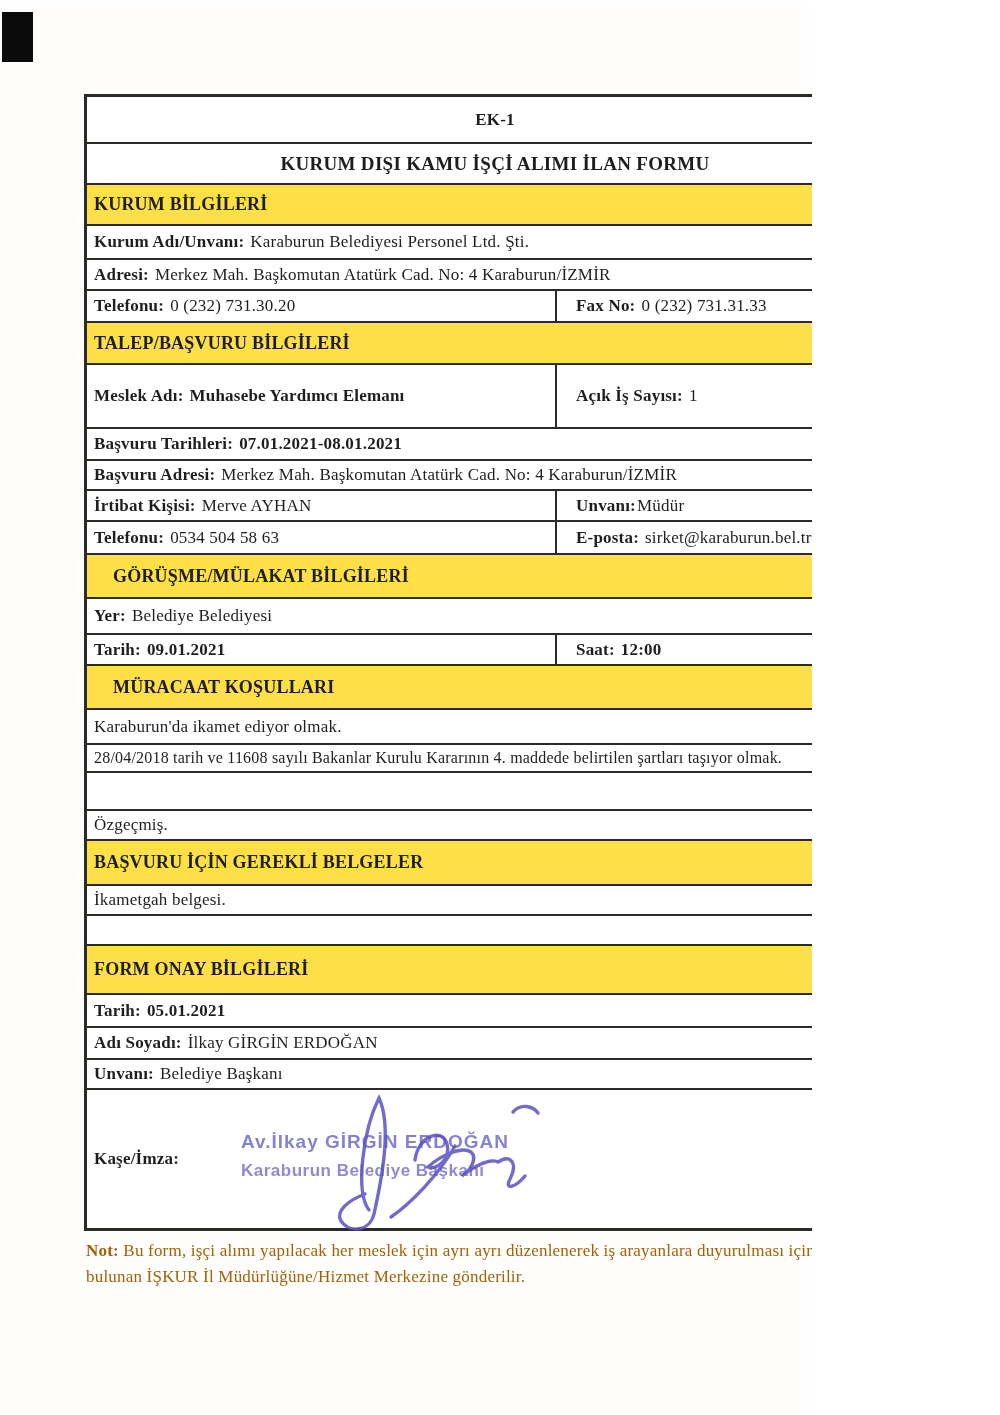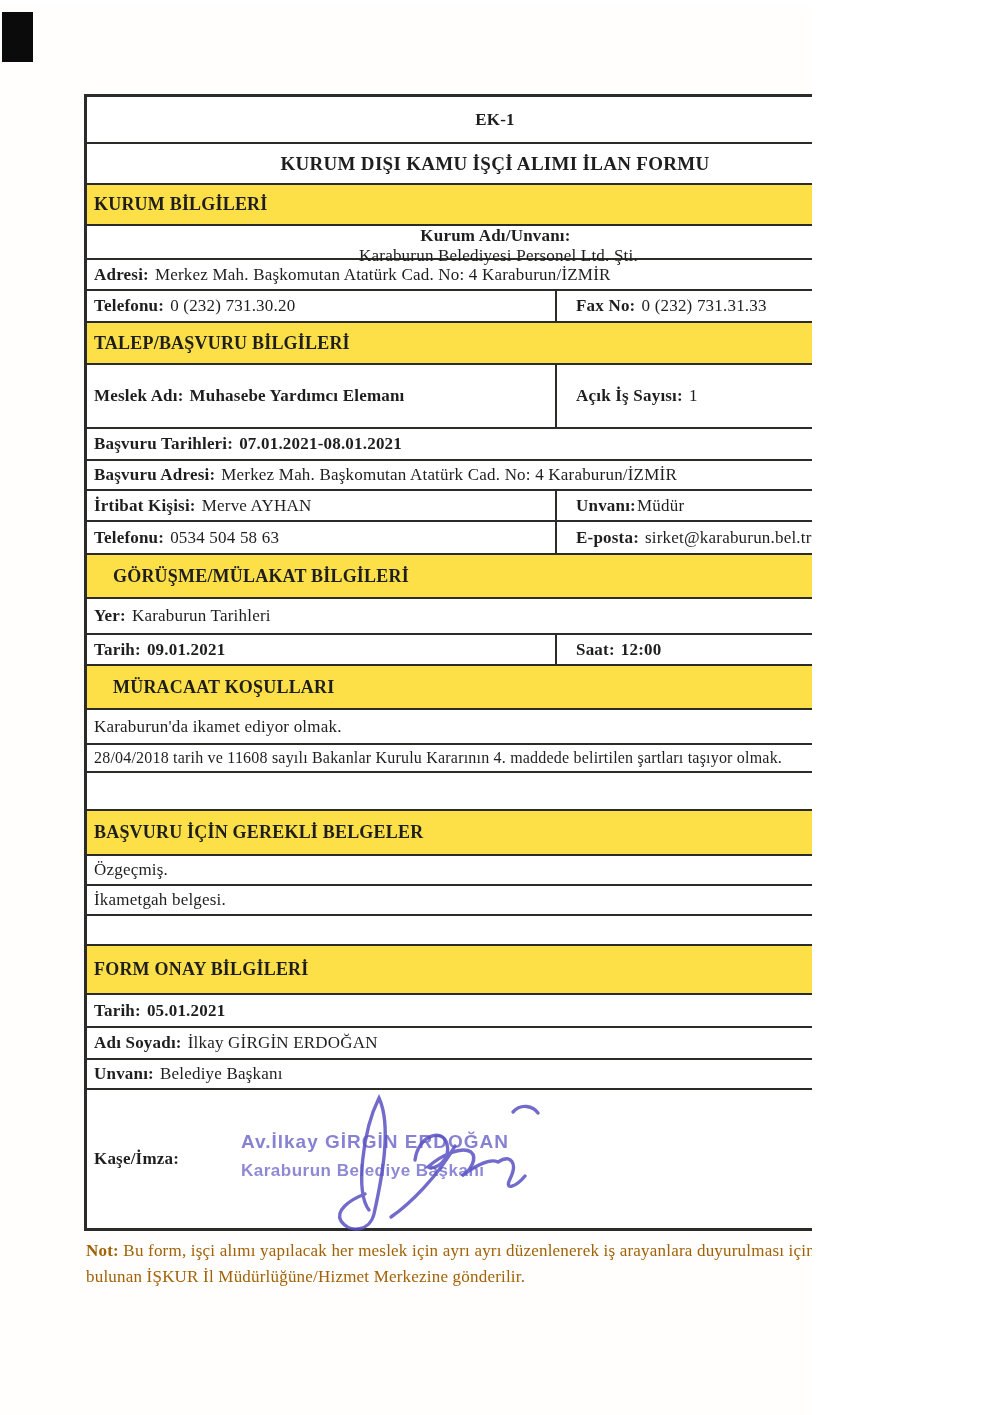--- a/index.html
+++ b/index.html
@@ -56,21 +56,21 @@
     display: flex; align-items: center;
     padding-left: 19px;
     border-left: 2px solid #2b2b28;
     box-sizing: border-box;
   }
   .lbl { font-weight: bold; margin-right: 6px; white-space: nowrap; }
   .lbl.nogap { margin-right: 1px; }
   .val { white-space: nowrap; }
   .val.bold { font-weight: bold; }
   .bold { font-weight: bold; }
-  .h47 { height: 47px; } .h41 { height: 41px; } .h34 { height: 34px; flex-direction: column; }
+  .h47 { height: 47px; } .h41 { height: 41px; } .h34 { height: 34px; }
   .h31 { height: 31px; } .h32 { height: 32px; } .h42 { height: 42px; }
   .h64 { height: 64px; } .h30 { height: 30px; } .h33 { height: 33px; }
   .h44 { height: 44px; padding-left: 26px; } .h36 { height: 36px; } .h35 { height: 35px; }
   .h28 { height: 28px; } .h38 { height: 38px; } .h45 { height: 45px; }
   .h49 { height: 49px; } .h138 { height: 138px; }
   .fs16 { font-size: 16px; }
   .title-row { font-weight: bold; font-size: 19px; letter-spacing: 0.3px; }
   .kase-row { position: relative; align-items: center; }
   .sig-wrap {
     position: absolute;
@@ -191,21 +191,21 @@
         <span class="val">sirket@karaburun.bel.tr</span>
       </div>
     </div>
 
     <div class="row hdr h44">
       <span>GÖRÜŞME/MÜLAKAT BİLGİLERİ</span>
     </div>
 
     <div class="row h36">
       <span class="lbl">Yer:</span>
-      <span class="val">Karaburun Tarihleri</span>
+      <span class="val">Belediye Belediyesi</span>
     </div>
 
     <div class="row split h31">
       <div class="cell-l">
         <span class="lbl">Tarih:</span>
         <span class="val bold">09.01.2021</span>
       </div>
       <div class="cell-r">
         <span class="lbl">Saat:</span>
         <span class="val bold">12:00</span>
@@ -219,26 +219,26 @@
     <div class="row h35">
       <span class="val">Karaburun'da ikamet ediyor olmak.</span>
     </div>
 
     <div class="row h28 fs16">
       <span class="val">28/04/2018 tarih ve 11608 sayılı Bakanlar Kurulu Kararının 4. maddede belirtilen şartları taşıyor olmak.</span>
     </div>
 
     <div class="row h38"></div>
 
+    <div class="row h30">
+      <span class="val">Özgeçmiş.</span>
+    </div>
+
     <div class="row hdr h45">
       <span>BAŞVURU İÇİN GEREKLİ BELGELER</span>
-    </div>
-
-    <div class="row h30">
-      <span class="val">Özgeçmiş.</span>
     </div>
 
     <div class="row h30">
       <span class="val">İkametgah belgesi.</span>
     </div>
 
     <div class="row h30"></div>
 
     <div class="row hdr h49">
       <span>FORM ONAY BİLGİLERİ</span>

